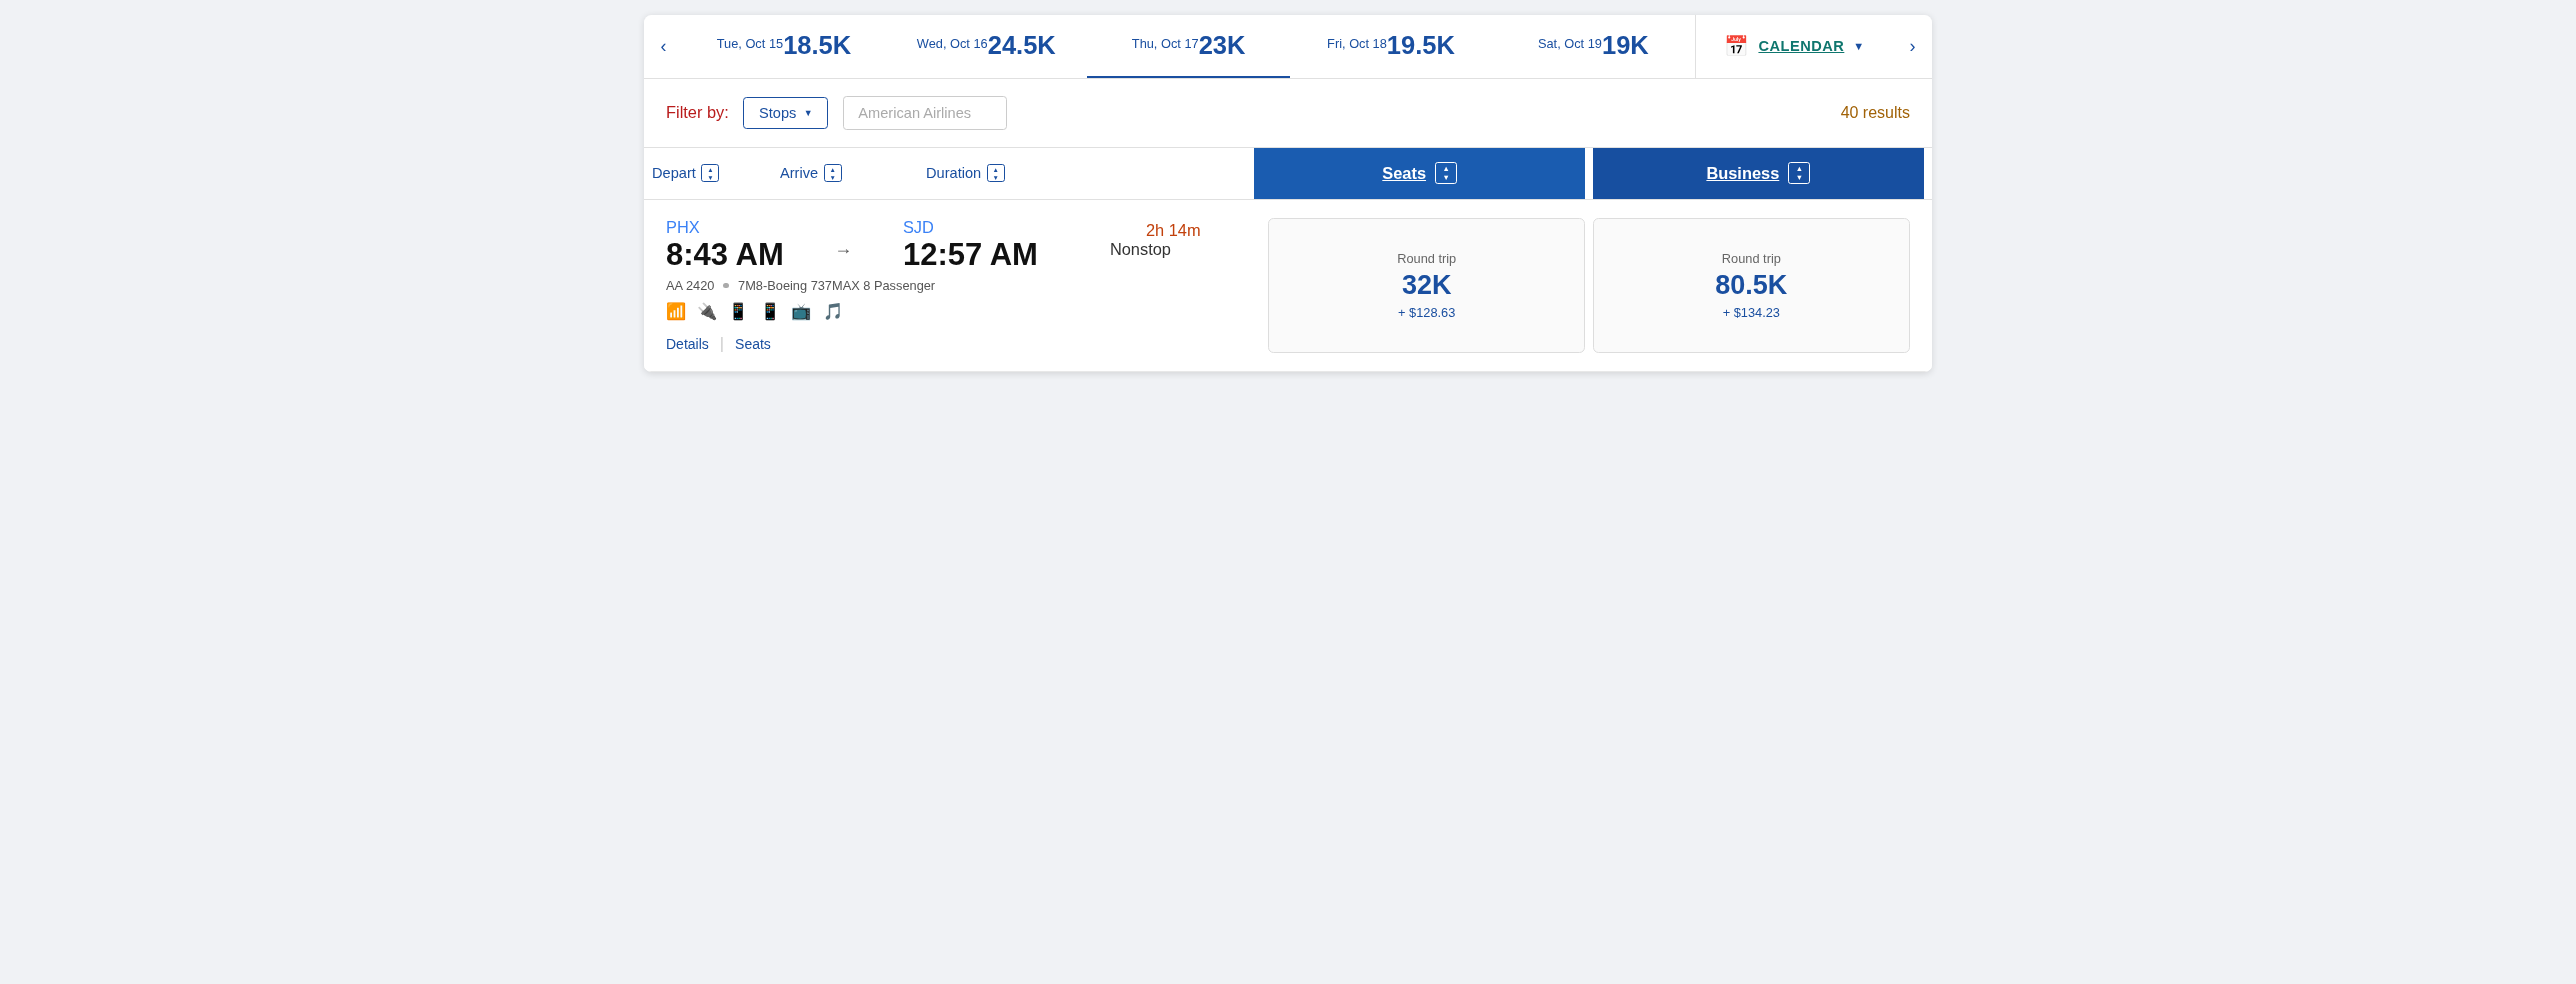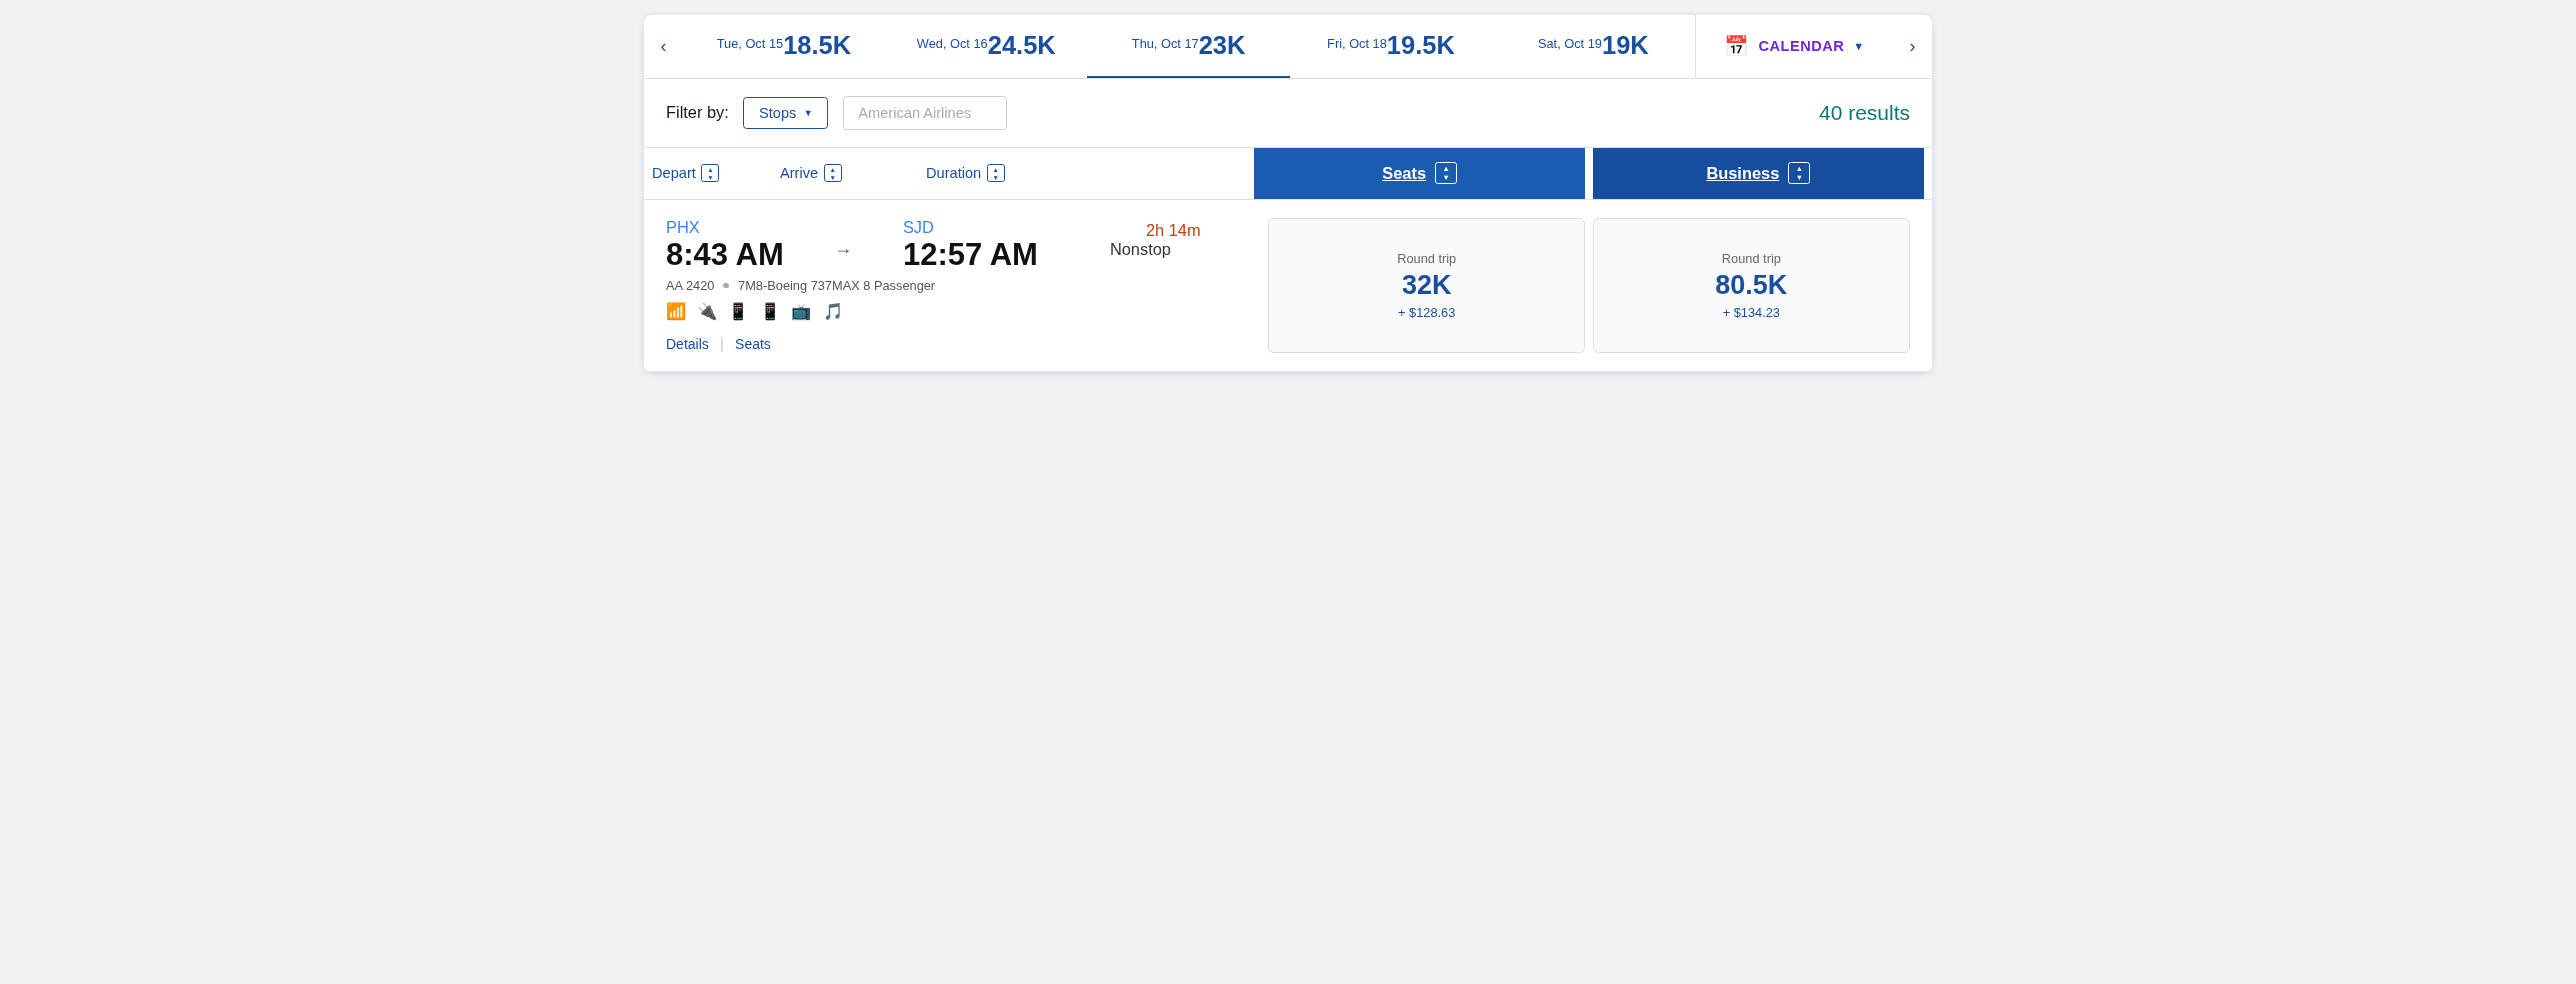--- a/index.html
+++ b/index.html
@@ -77,41 +77,42 @@
       border-left: 0.9px solid #e0e0e0;
       min-width: 182px;
       gap: 9px;
       cursor: pointer;
     }
     .calendar-icon {
       color: #1a4fa0;
       font-size: 20px;
     }
     .calendar-label {
-      color: #6d28d9;
+      color: #0f766e;
       font-weight: 700;
       font-size: 14.6px;
       letter-spacing: 0.5px;
+      text-decoration: underline;
     }
     .calendar-chevron {
       color: #1a4fa0;
       font-size: 11px;
     }
 
     
     .filter-row {
       display: flex;
       align-items: center;
       padding: 16.4px 22px;
       border-bottom: 0.9px solid #e0e0e0;
       gap: 14.6px;
     }
     .filter-label {
       font-size: 16.4px;
-      color: #0f172a;
+      color: #b91c1c;
       font-weight: 400;
     }
     .filter-btn {
       display: flex;
       align-items: center;
       gap: 7.3px;
       border: 1.8px solid #1a4fa0;
       border-radius: 3.6px;
       padding: 7.3px 14.6px;
       background: none;
@@ -129,22 +130,22 @@
       padding: 8.2px 14.6px;
       background: none;
       cursor: pointer;
       font-size: 14.6px;
       color: #aaa;
       min-width: 164px;
       text-align: left;
     }
     .results-count {
       margin-left: auto;
-      font-size: 21px;
-      color: #0f766e;
+      font-size: 16px;
+      color: #a16207;
     }
 
     
     .col-headers {
       display: flex;
       align-items: stretch;
       padding: 0 8px;
       gap: 0;
       border-bottom: 0.9px solid #e0e0e0;
       background: #fff;

